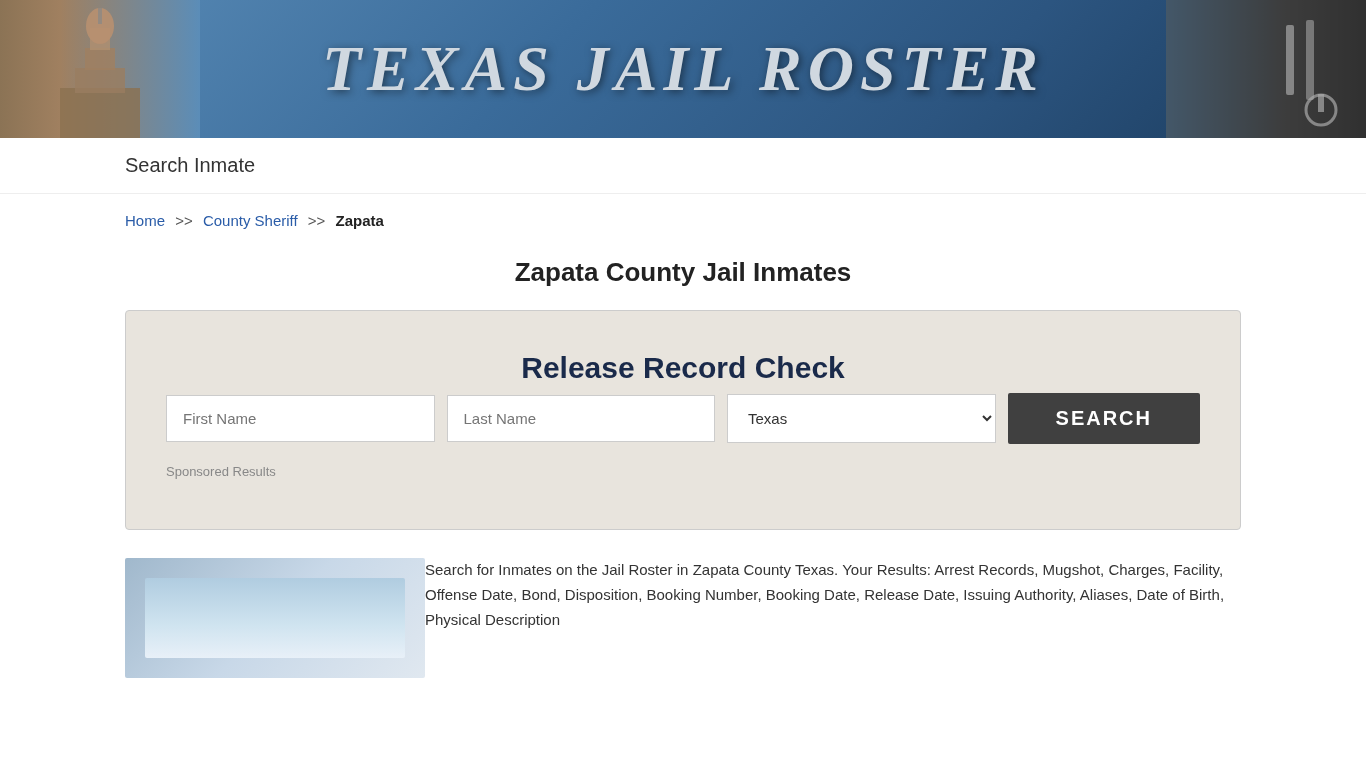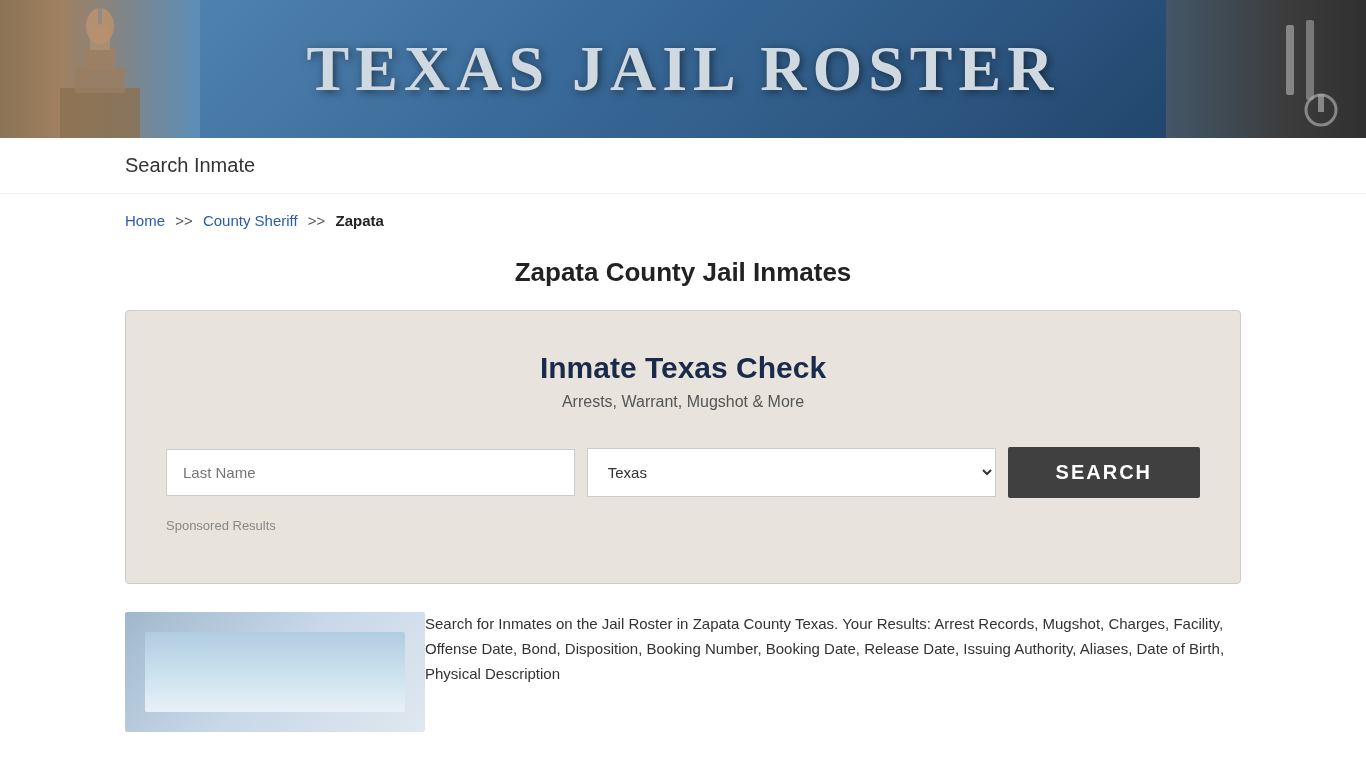--- a/index.html
+++ b/index.html
@@ -8,20 +8,21 @@
     
     #header-banner {
       width: 100%;
       height: 138px;
       background: linear-gradient(135deg, #5b8db8 0%, #3a6b9a 40%, #2c5580 70%, #1a3a5c 100%);
       position: relative;
       overflow: hidden;
       display: flex;
       align-items: center;
       justify-content: center;
+      font-style: italic;
     }
     #header-banner .banner-title {
       font-family: 'Georgia', serif;
       font-size: 64px;
       color: #d0d8e0;
       letter-spacing: 6px;
       text-transform: uppercase;
       font-weight: bold;
       text-shadow: 2px 2px 8px rgba(0,0,0,0.5);
       position: relative;
@@ -275,23 +276,23 @@
   <a href="#">County Sheriff</a>
   <span class="separator">&gt;&gt;</span>
   <span class="current">Zapata</span>
 </div>
 
 <div id="page-title-area">
   <h1>Zapata County Jail Inmates</h1>
 </div>
 
 <div id="record-check-box">
-  <h2>Inmate Texas Check</h2>
-  <p class="subtitle">Arrests, Warrant, Mugshot &amp; More</p>
+  <h2>Release Record Check</h2>
   <div class="search-form-row">
+    <input type="text" placeholder="First Name" style="">
     <input type="text" placeholder="Last Name" style="">
     <select id="state-select"><option value="Alabama">Alabama</option><option value="Alaska">Alaska</option><option value="Arizona">Arizona</option><option value="Arkansas">Arkansas</option><option value="California">California</option><option value="Colorado">Colorado</option><option value="Connecticut">Connecticut</option><option value="Delaware">Delaware</option><option value="Florida">Florida</option><option value="Georgia">Georgia</option><option value="Hawaii">Hawaii</option><option value="Idaho">Idaho</option><option value="Illinois">Illinois</option><option value="Indiana">Indiana</option><option value="Iowa">Iowa</option><option value="Kansas">Kansas</option><option value="Kentucky">Kentucky</option><option value="Louisiana">Louisiana</option><option value="Maine">Maine</option><option value="Maryland">Maryland</option><option value="Massachusetts">Massachusetts</option><option value="Michigan">Michigan</option><option value="Minnesota">Minnesota</option><option value="Mississippi">Mississippi</option><option value="Missouri">Missouri</option><option value="Montana">Montana</option><option value="Nebraska">Nebraska</option><option value="Nevada">Nevada</option><option value="New Hampshire">New Hampshire</option><option value="New Jersey">New Jersey</option><option value="New Mexico">New Mexico</option><option value="New York">New York</option><option value="North Carolina">North Carolina</option><option value="North Dakota">North Dakota</option><option value="Ohio">Ohio</option><option value="Oklahoma">Oklahoma</option><option value="Oregon">Oregon</option><option value="Pennsylvania">Pennsylvania</option><option value="Rhode Island">Rhode Island</option><option value="South Carolina">South Carolina</option><option value="South Dakota">South Dakota</option><option value="Tennessee">Tennessee</option><option value="Texas" selected="">Texas</option><option value="Utah">Utah</option><option value="Vermont">Vermont</option><option value="Virginia">Virginia</option><option value="Washington">Washington</option><option value="West Virginia">West Virginia</option><option value="Wisconsin">Wisconsin</option><option value="Wyoming">Wyoming</option></select>
     <button class="search-btn">SEARCH</button>
   </div>
   <p class="sponsored-label">Sponsored Results</p>
 </div>
 
 <div id="bottom-section">
   <div class="bottom-image-placeholder"></div>
   <p class="bottom-text">Search for Inmates on the Jail Roster in Zapata County Texas. Your Results: Arrest Records, Mugshot, Charges, Facility, Offense Date, Bond, Disposition, Booking Number, Booking Date, Release Date, Issuing Authority, Aliases, Date of Birth, Physical Description</p>

